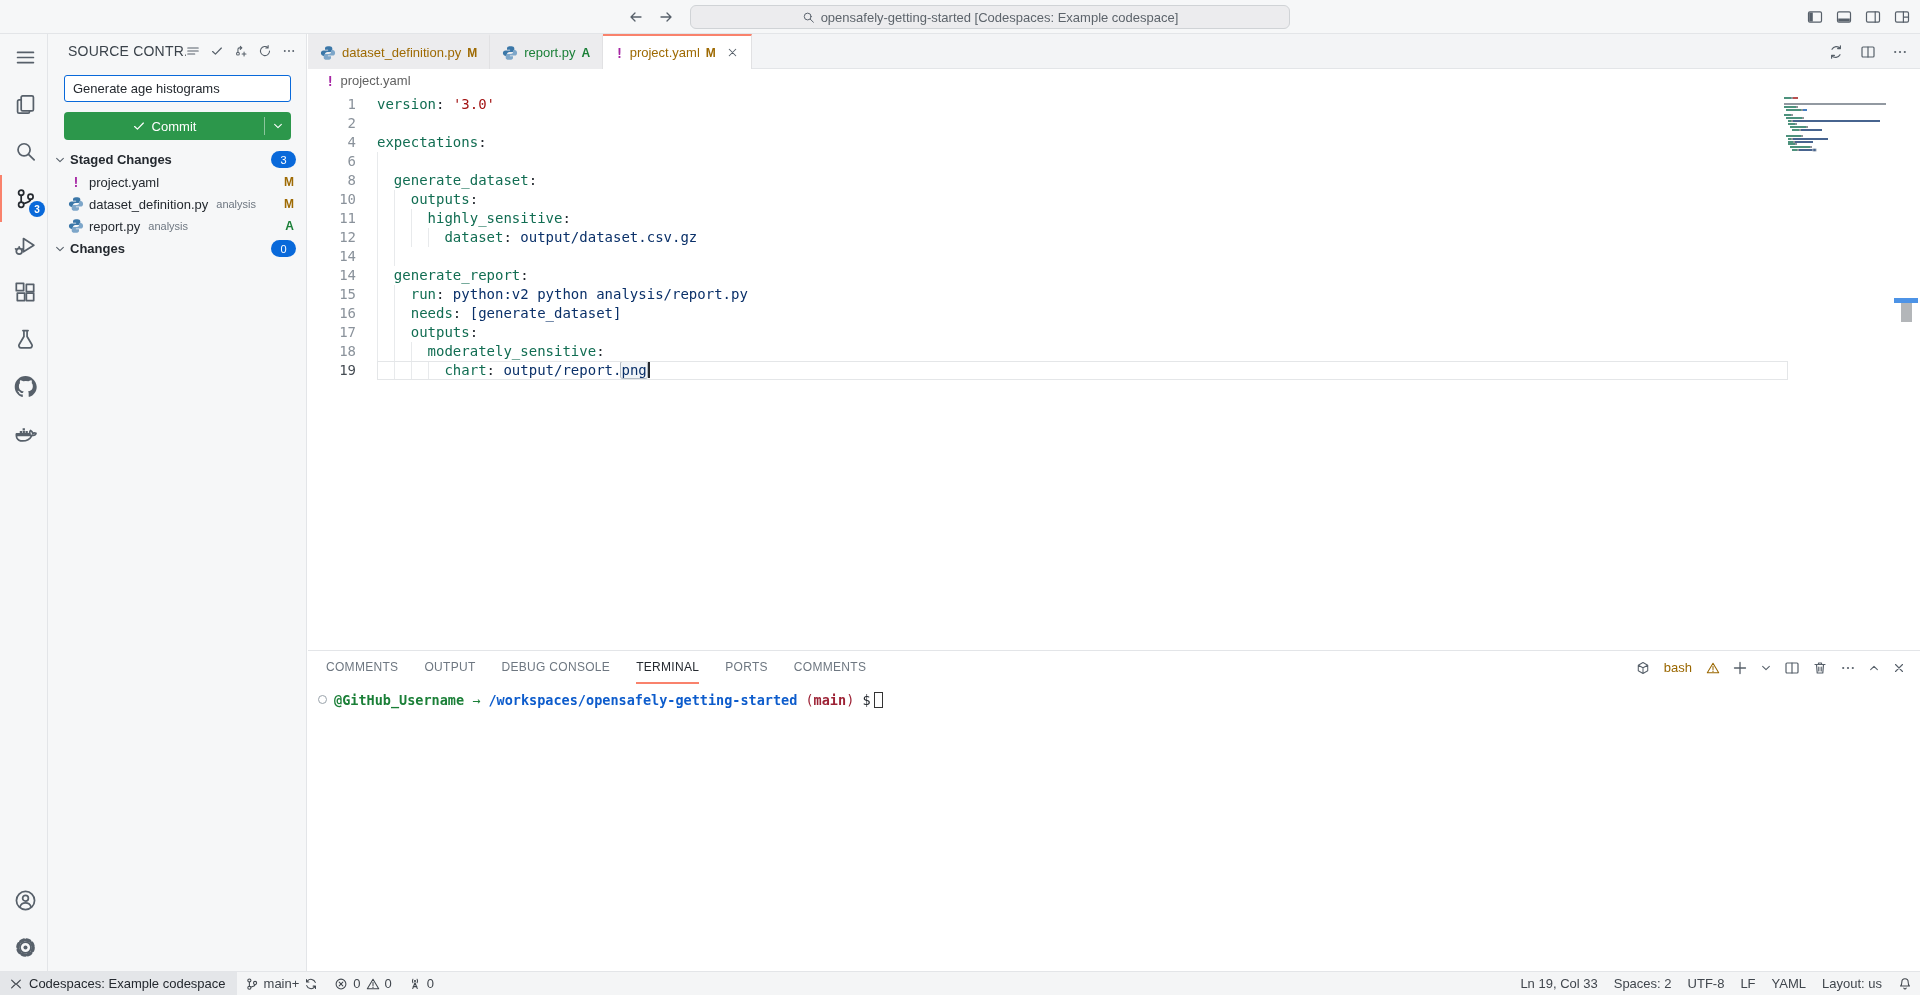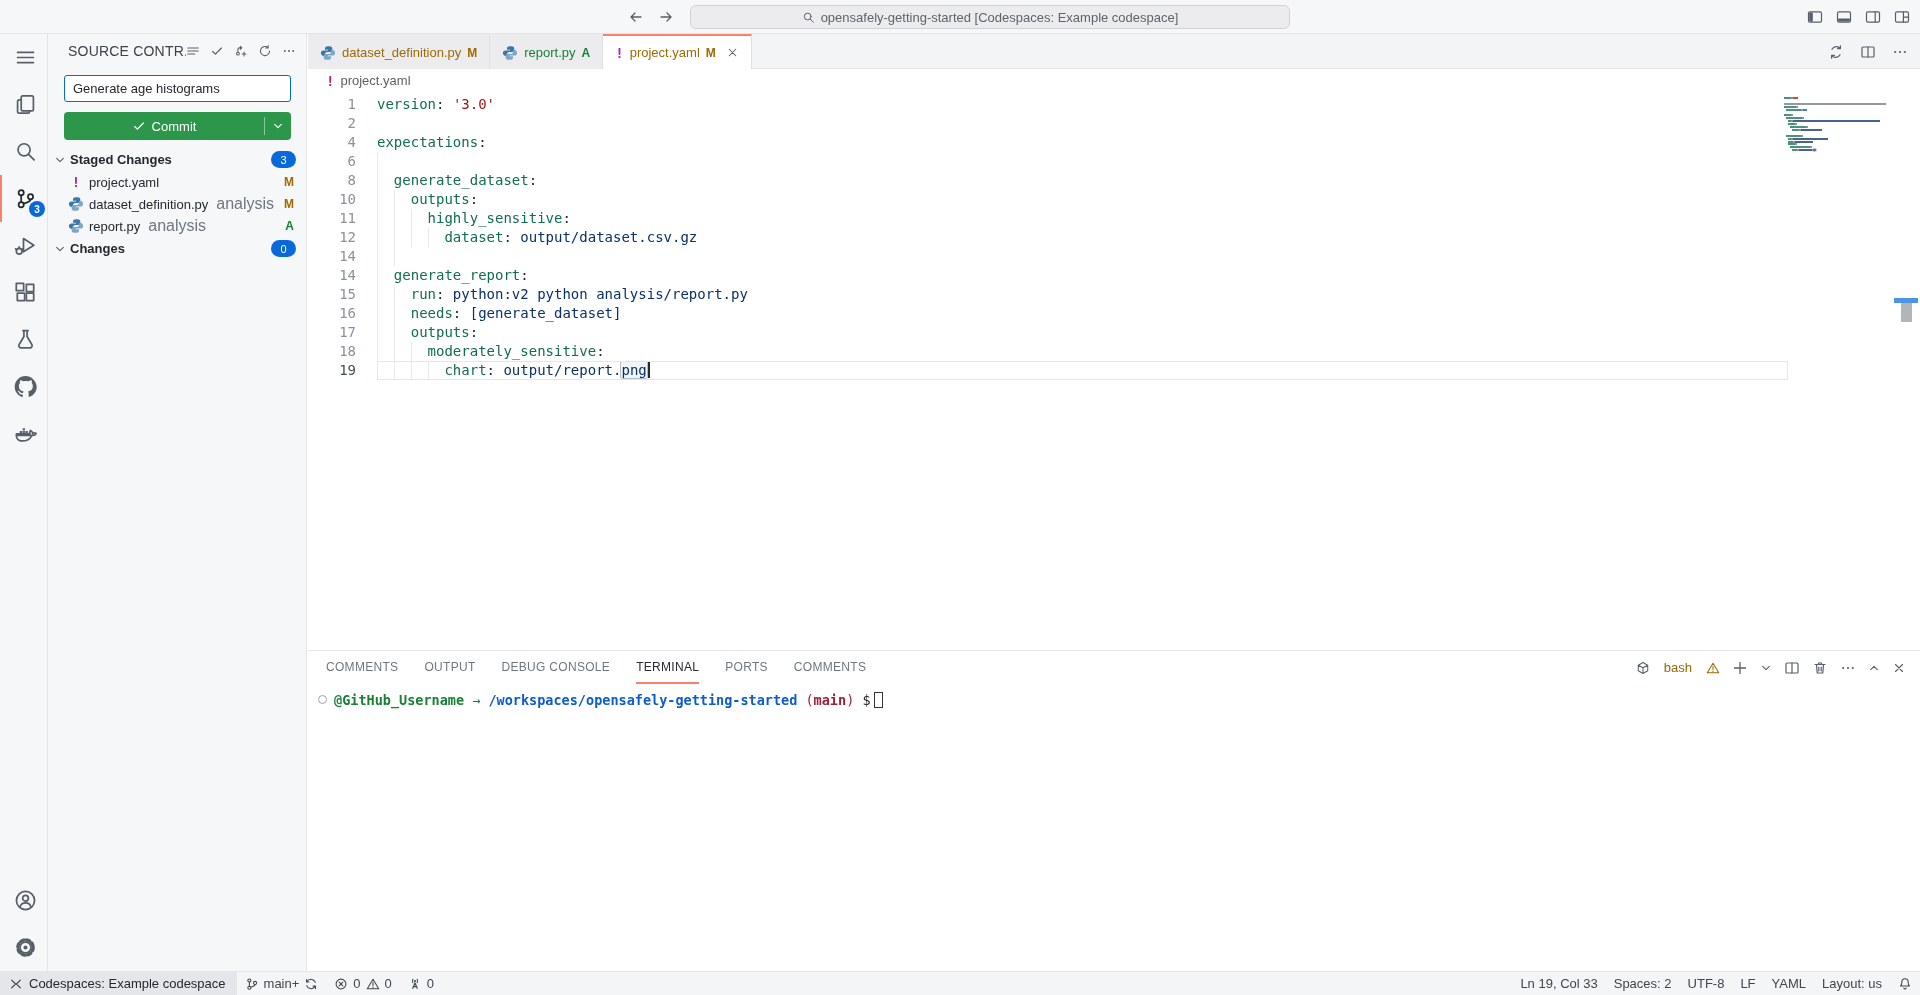--- a/index.html
+++ b/index.html
@@ -36,21 +36,21 @@
   #commit-main .icn{color:#fff;}
   #commit-sep{width:1px;height:18px;background:rgba(255,255,255,.45);}
   #commit-chev{width:26px;display:flex;align-items:center;justify-content:center;color:#fff;}
   #commit-chev .icn{color:#fff;}
   .scm-group-header{height:23px;display:flex;align-items:center;padding:0 10px 0 4px;gap:2px;font-weight:700;font-size:13px;color:#24292f;}
   .scm-group-header .chev{width:16px;}
   .scm-badge{margin-left:auto;min-width:17px;height:17px;padding:0 4px;border-radius:9px;background:var(--badge);color:#fff;font-size:11px;font-weight:400;display:flex;align-items:center;justify-content:center;}
   .scm-file{height:22px;display:flex;align-items:center;padding:0 12px 0 20px;gap:5px;font-size:13px;}
   .scm-file .fic{width:16px;}
   .fname{color:#24292f;white-space:nowrap;}
-  .fdesc{color:#6e7781;font-size:16px;margin-left:3px;white-space:nowrap;}
+  .fdesc{color:#6e7781;font-size:11px;margin-left:3px;white-space:nowrap;}
   .fstatus{margin-left:auto;font-size:12px;font-weight:700;}
   .modified{color:var(--c-mod);}
   .added{color:var(--c-add);}
 
   
   #main{position:absolute;left:308px;top:34px;right:0;bottom:24px;background:#fff;}
   #tabstrip{position:absolute;left:0;top:0;right:0;height:35px;background:#f3f4f6;box-shadow:inset 0 -1px 0 #e3e5e8;display:flex;}
   .tab{height:35px;box-sizing:border-box;display:flex;align-items:center;gap:6px;padding:0 12px;background:#ececee;border-right:1px solid #e1e1e3;border-top:2px solid transparent;font-size:13px;color:#616a71;}
   .tab.active{background:#fff;border-top-color:var(--accent);}
   .tlabel{white-space:nowrap;}

